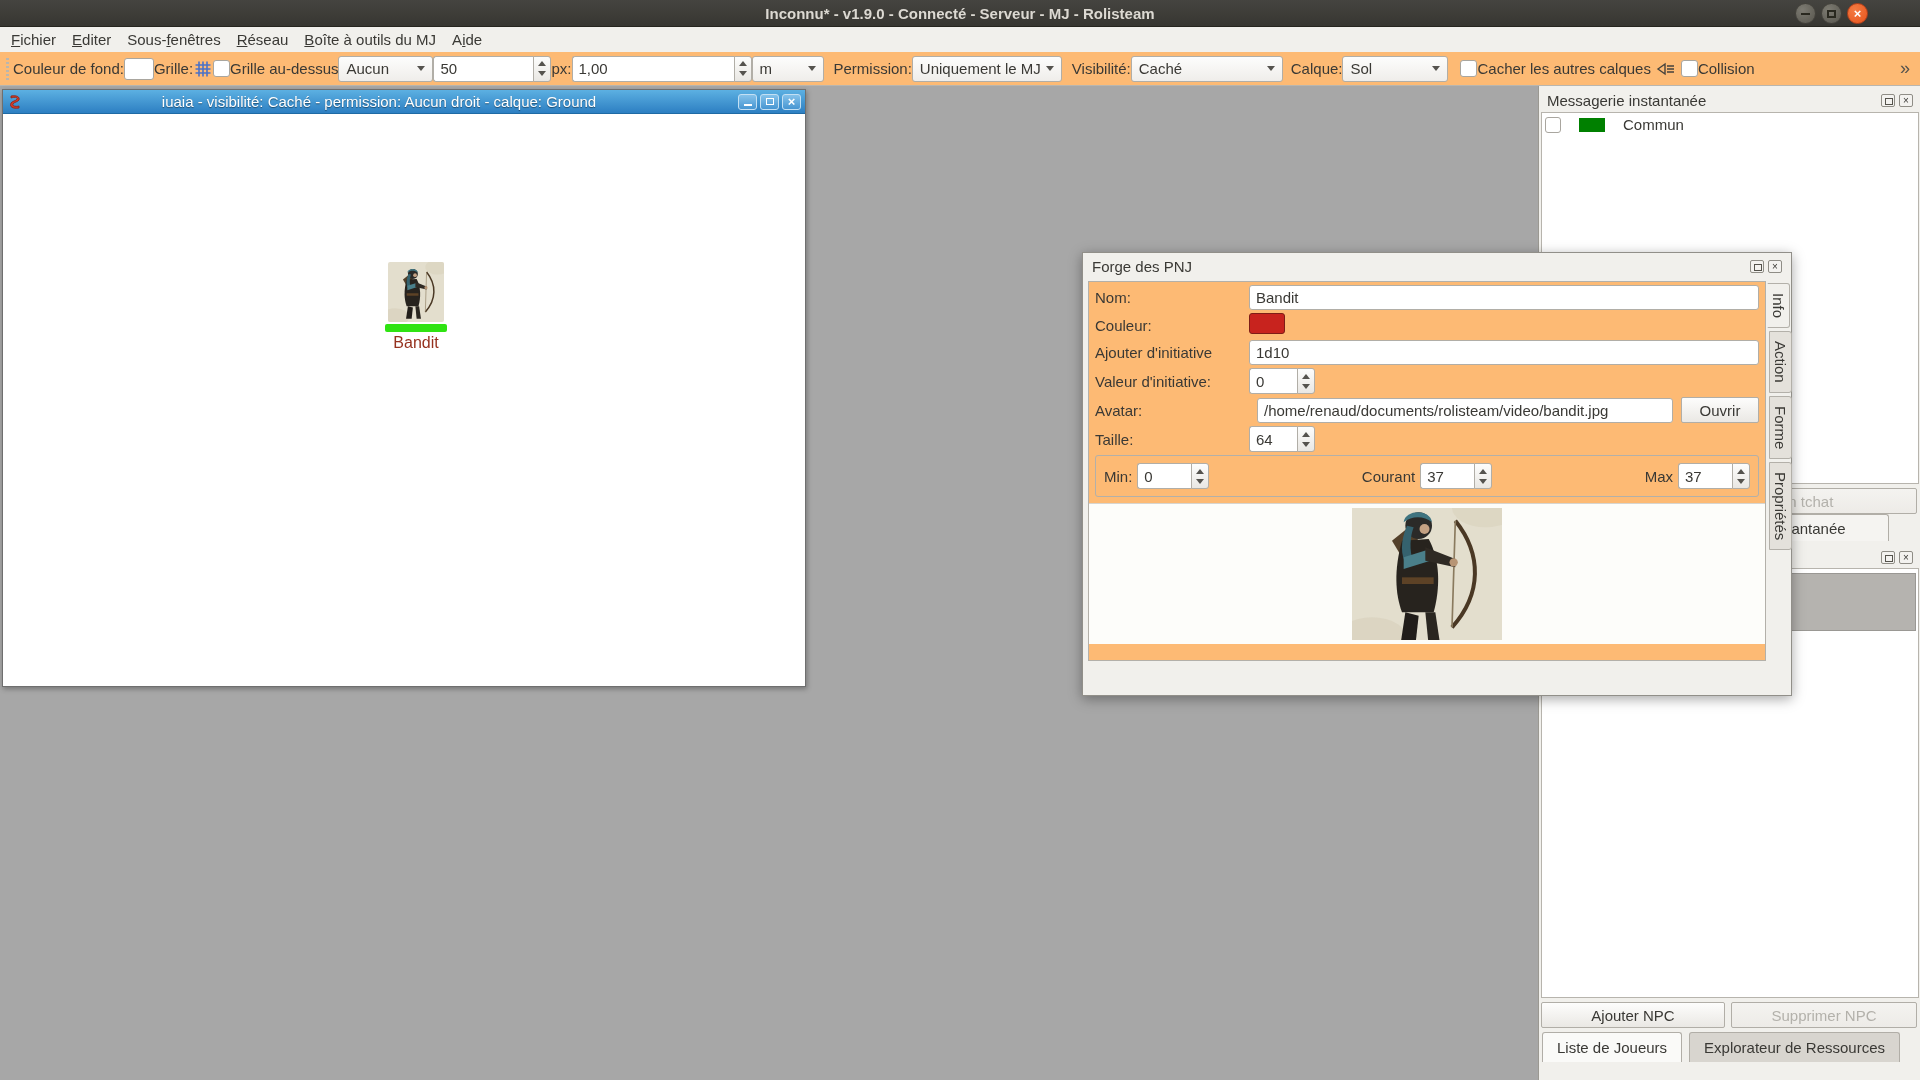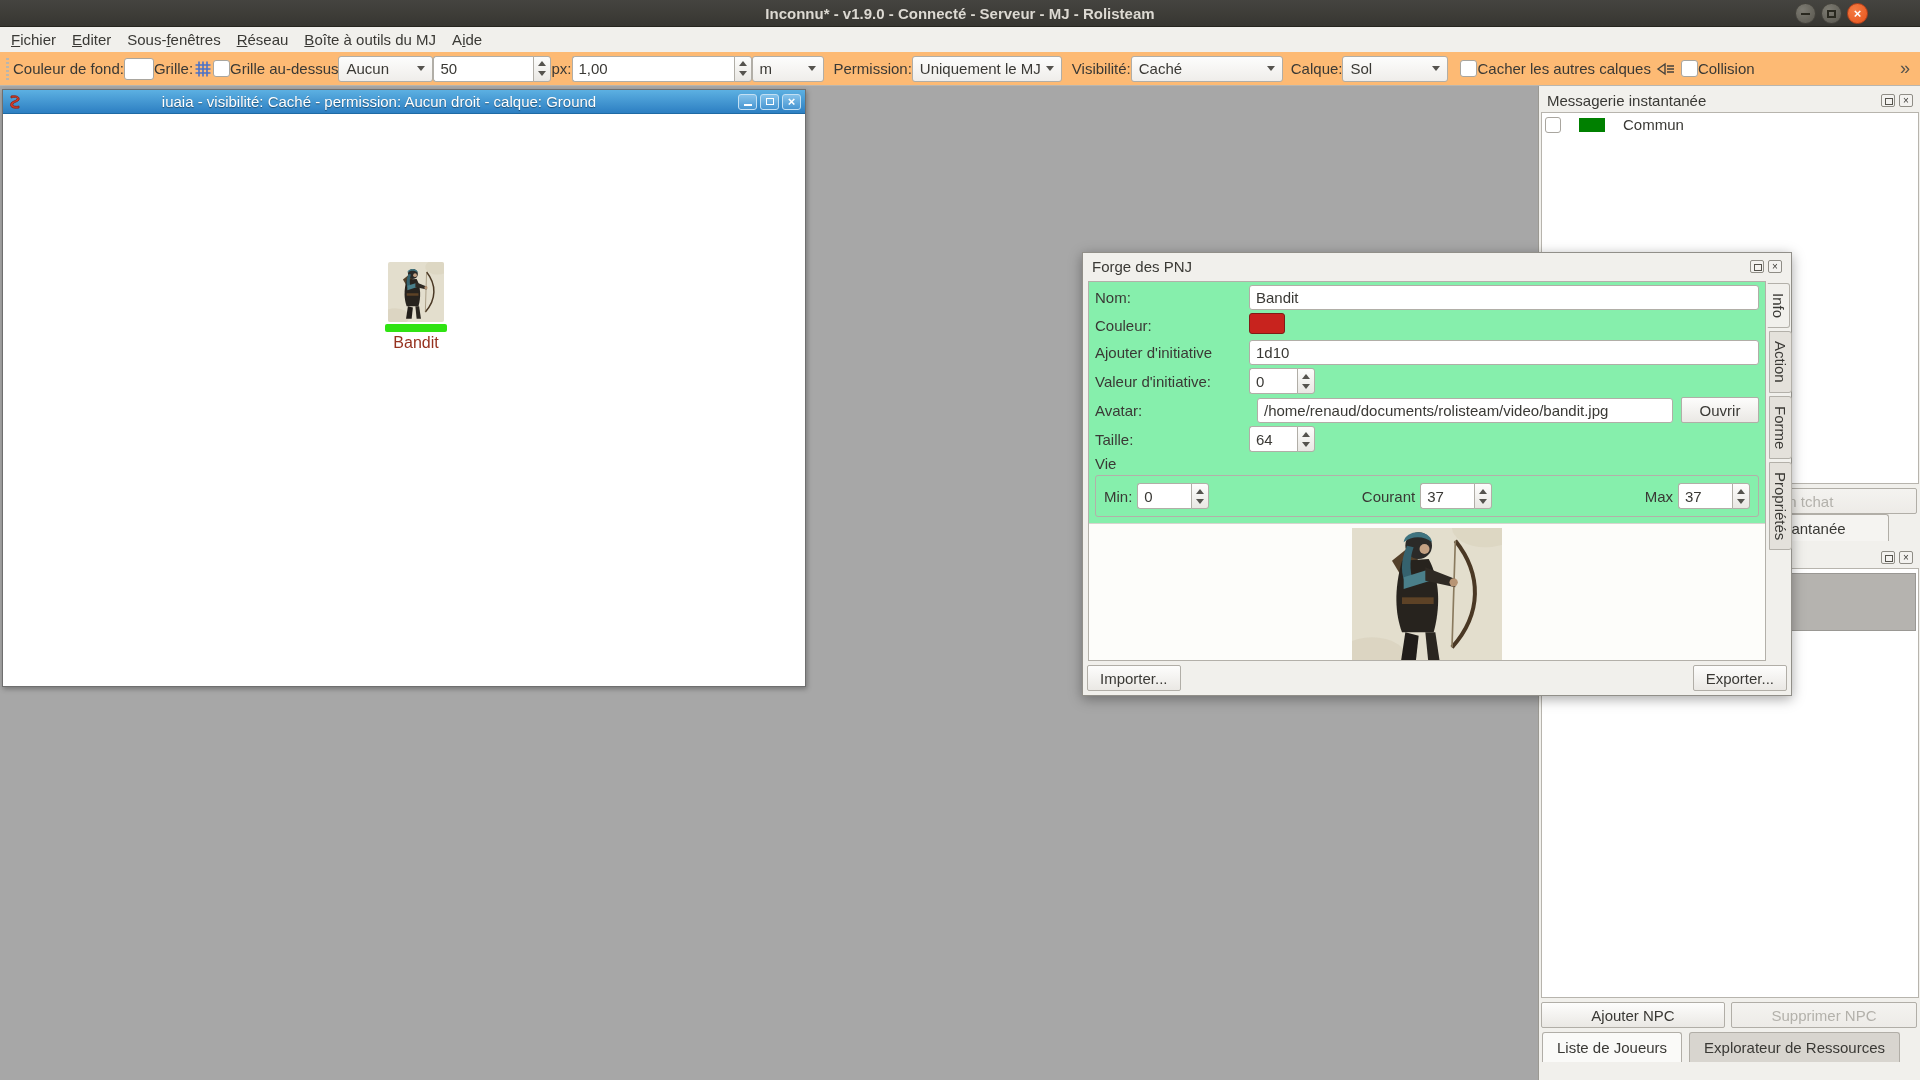--- a/index.html
+++ b/index.html
@@ -81,21 +81,21 @@
   .tabbar-tab { display:inline-flex; align-items:center; justify-content:center; height:30px;
     border:1px solid #b1aea7; border-bottom:none; border-radius:3px 3px 0 0; padding:0 14px; background:#d8d5cf; }
   .tabbar-tab.active { background:#fafaf8; }
 
   
   .dialog { position:absolute; left:1082px; top:252px; width:710px; height:444px; background:#f1f0ec;
     border:1px solid #918f89; box-shadow:0 3px 12px rgba(0,0,0,.35); z-index:50; }
   .dlg-titlebar { height:26px; display:flex; align-items:center; padding:0 9px; }
   .dlg-title { flex:1; }
   .dlg-body { position:absolute; left:5px; top:28px; width:678px; height:380px; border:1px solid #b3b0a9;
-    background:#86efac; padding:3px 6px 0 6px; overflow:hidden; }
+    background:#fdba74; padding:3px 6px 0 6px; overflow:hidden; }
   .frm { display:grid; grid-template-columns:150px 1fr; row-gap:3px; column-gap:4px; align-items:center; }
   .full { grid-column:1/3; }
   .color-btn { width:36px; height:21px; border:1px solid #7e1d17; border-radius:3px; }
   .vie-frame { border:1px solid #b3b0a9; border-radius:3px; height:42px; display:flex; align-items:center;
     justify-content:space-between; padding:0 8px; }
   .vg { display:flex; align-items:center; gap:5px; }
   .preview { margin:3px -6px 0 -6px; background:#fdfdfa; height:141px; display:flex; align-items:center; justify-content:center; border-top:1px solid #d8d5cf; }
   .dlg-tabs { position:absolute; left:686px; top:30px; width:24px; display:flex; flex-direction:column; gap:3px; }
   .vtab { writing-mode:vertical-rl; font-size:15px; color:#3a3935; padding:9px 1px; width:23px;
     border:1px solid #b3b0a9; border-radius:0 3px 3px 0; background:#e4e1db;
@@ -310,21 +310,20 @@
 
         <span>Taille:</span>
         <span><span class="spin" style="width:66px">
           <input class="spin-in" value="64" style="">
           <span class="spin-btns">
                 <span class="sp up"></span>
                 <span class="sp dn"></span>
               </span>
         </span></span>
 
-        <span class="full">Vie</span>
 
         <div class="full vie-frame">
           <span class="vg">
             <span>Min:</span>
             <span class="spin" style="width:72px">
               <input class="spin-in" value="0" style="">
               <span class="spin-btns">
                   <span class="sp up"></span>
                   <span class="sp dn"></span>
                 </span>
@@ -374,19 +373,15 @@
           </svg>
         </div>
       </div>
     </div>
     <div class="dlg-tabs" id="dlg-tabs">
         <div class="vtab sel">Info</div>
         <div class="vtab">Action</div>
         <div class="vtab">Forme</div>
         <div class="vtab">Propriétés</div>
       </div>
-    <div class="dlg-bottom">
-      <span class="btn">Importer...</span>
-      <span class="btn">Exporter...</span>
-    </div>
   </div>
 
 </div>
 
 </body></html>

